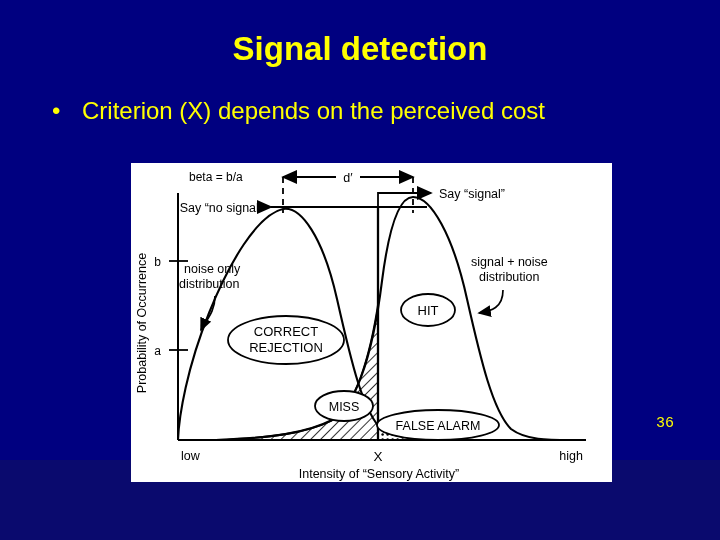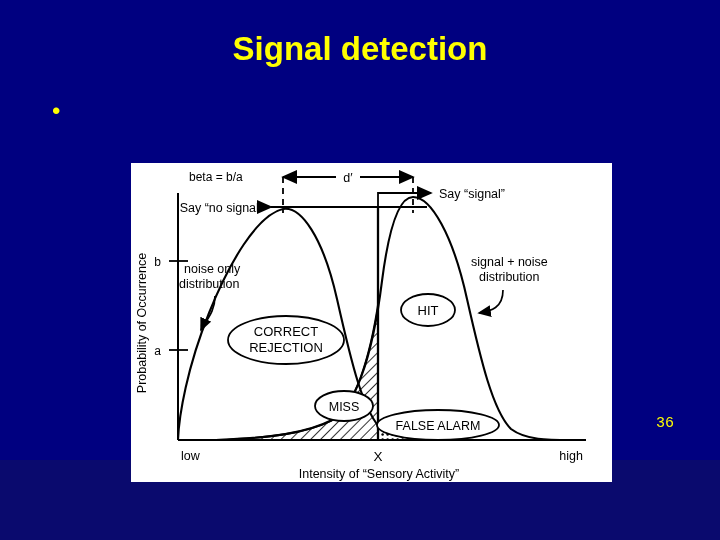--- a/index.html
+++ b/index.html
@@ -82,20 +82,21 @@
 </style>
 </head>
 <body>
 
 <div id="slide">
 
   <div id="slide-title">Signal detection</div>
 
   <div id="bullet-row">
     <span id="bullet-marker">•</span>
+    <span id="bullet-text">Criterion (X) depends on the perceived cost</span>
   </div>
 
   <div id="figure-panel">
     <svg id="figure-svg" viewBox="0 0 481 319">
       <defs>
         <pattern id="hatch" width="7" height="7" patternTransform="rotate(45)" patternUnits="userSpaceOnUse">
           <rect width="7" height="7" fill="#ffffff"></rect>
           <line x1="0" y1="0" x2="0" y2="7" stroke="#000" stroke-width="1.6"></line>
         </pattern>
         <pattern id="dots" width="5" height="5" patternUnits="userSpaceOnUse">

